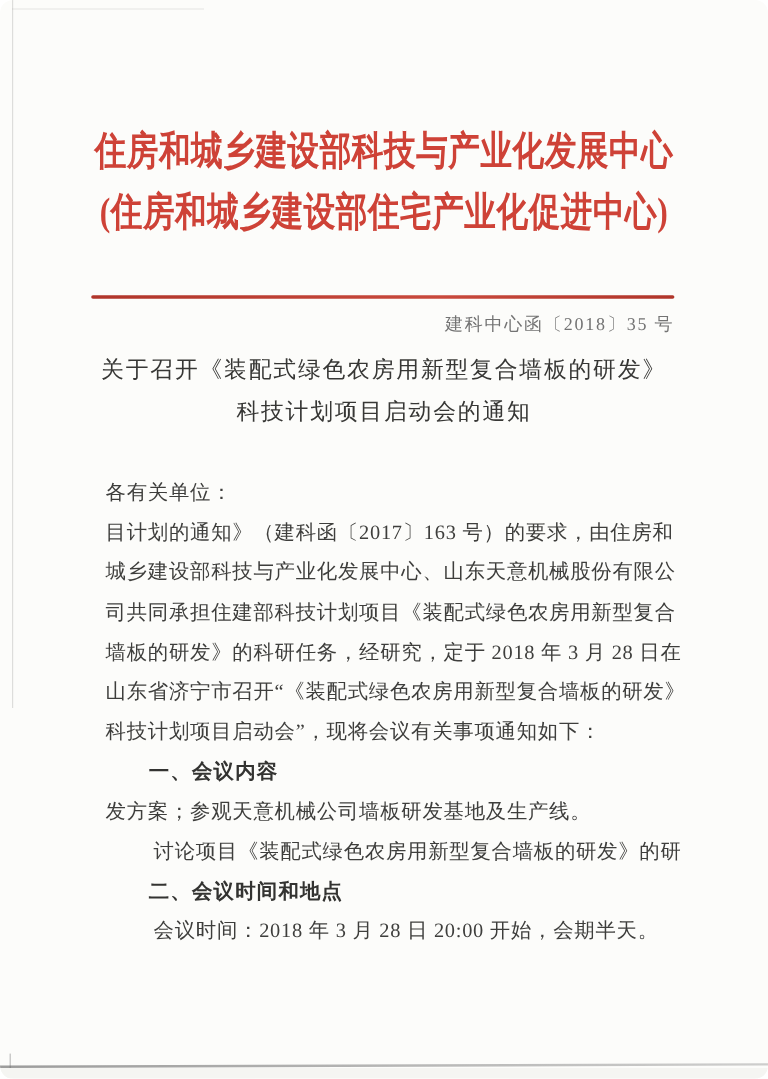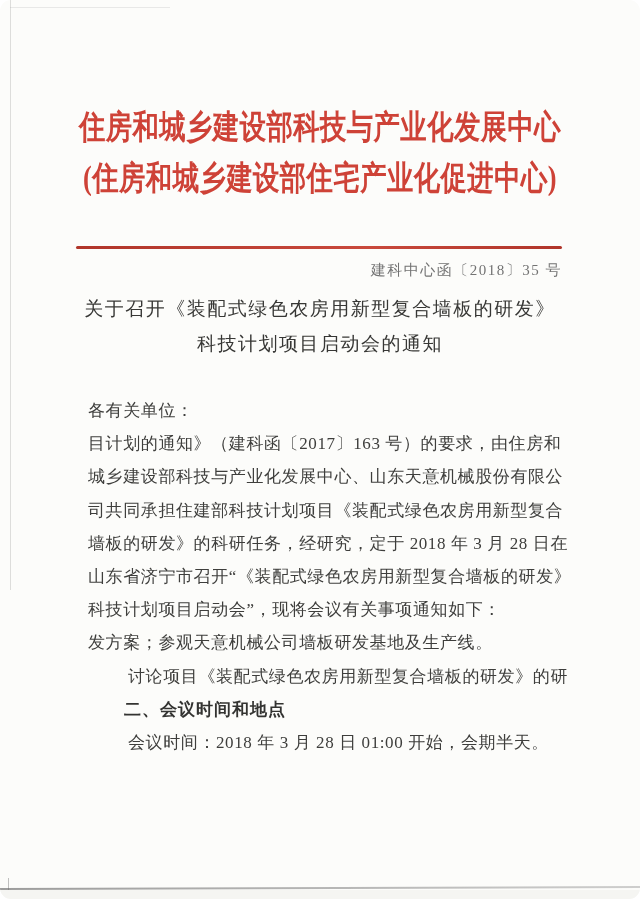--- a/index.html
+++ b/index.html
@@ -158,23 +158,24 @@
   </div>
 
   <div class="body-text">
     <div class="body-line">各有关单位：</div>
     <div class="body-line">目计划的通知》（建科函〔2017〕163 号）的要求，由住房和</div>
     <div class="body-line">城乡建设部科技与产业化发展中心、山东天意机械股份有限公</div>
     <div class="body-line">司共同承担住建部科技计划项目《装配式绿色农房用新型复合</div>
     <div class="body-line">墙板的研发》的科研任务，经研究，定于 2018 年 3 月 28 日在</div>
     <div class="body-line">山东省济宁市召开“《装配式绿色农房用新型复合墙板的研发》</div>
     <div class="body-line">科技计划项目启动会”，现将会议有关事项通知如下：</div>
+    <div class="body-line heading">一、会议内容</div>
     <div class="body-line">发方案；参观天意机械公司墙板研发基地及生产线。</div>
     <div class="body-line indent">讨论项目《装配式绿色农房用新型复合墙板的研发》的研</div>
     <div class="body-line heading">二、会议时间和地点</div>
-    <div class="body-line indent">会议时间：2018 年 3 月 28 日 01:00 开始，会期半天。</div>
+    <div class="body-line indent">会议时间：2018 年 3 月 28 日 20:00 开始，会期半天。</div>
   </div>
 
   <div class="edge-corner-mark"></div>
   <div class="edge-bottom"></div>
   <div class="edge-bottom-strip"></div>
 
 </div>
 
 </body></html>

